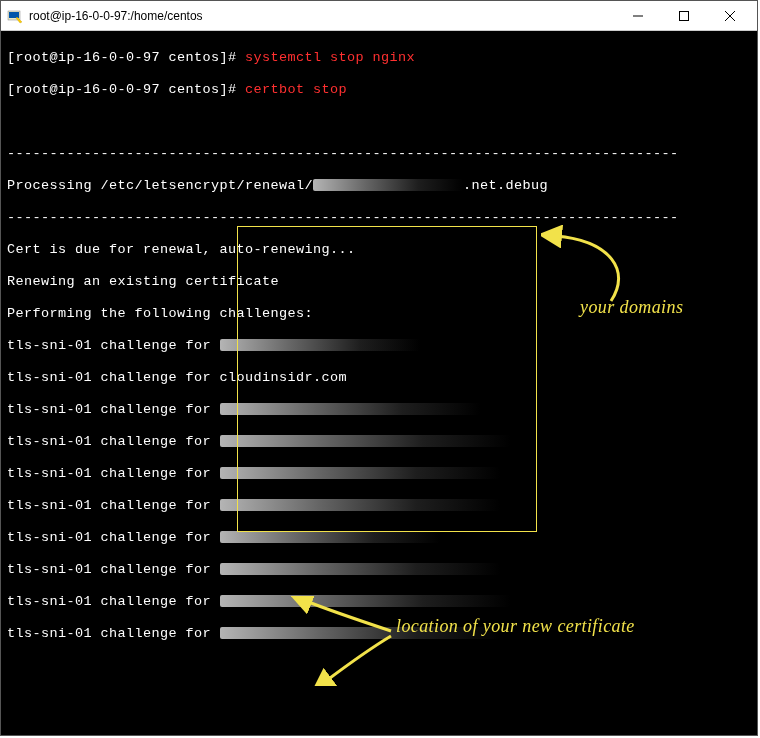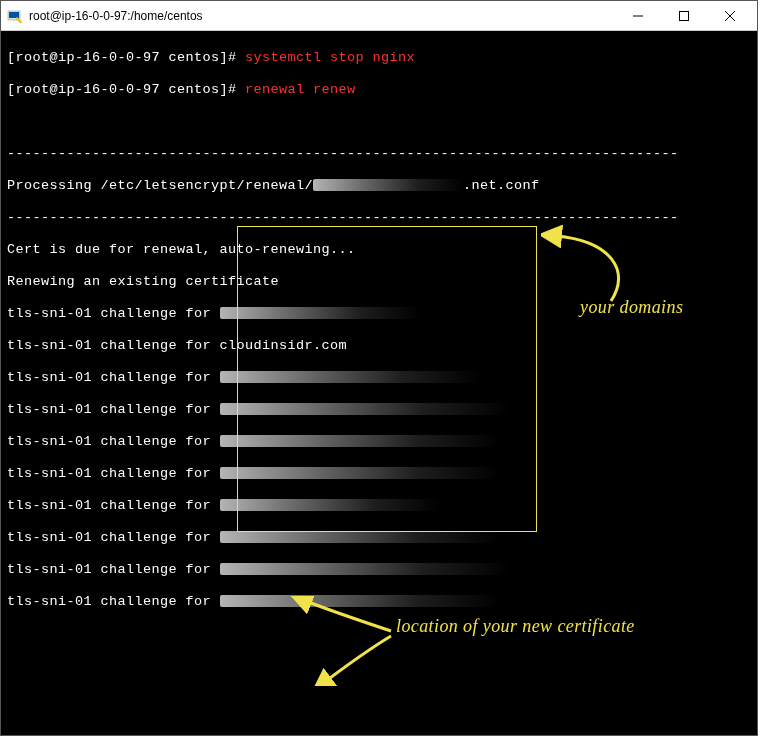--- a/index.html
+++ b/index.html
@@ -115,27 +115,28 @@
     </span>
     <span class="win-btn">
       <svg width="10" height="10" viewBox="0 0 10 10">
           <path d="M0 0 L10 10 M10 0 L0 10" stroke="#000" stroke-width="1"></path>
         </svg>
     </span>
   </div>
 
   <div class="terminal">
 <div class="line"><span class="prompt-bracket">[root@ip-16-0-0-97 centos]#</span> <span class="cmd-red">systemctl stop nginx</span></div>
-<div class="line"><span class="prompt-bracket">[root@ip-16-0-0-97 centos]#</span> <span class="cmd-red">renewal renew</span></div>
+<div class="line"><span class="prompt-bracket">[root@ip-16-0-0-97 centos]#</span> <span class="cmd-red">certbot stop</span></div>
 <div class="line">&nbsp;</div>
 <div class="line">-------------------------------------------------------------------------------</div>
-<div class="line"><span>Processing /etc/letsencrypt/renewal/</span><span class="smudge w150"></span><span>.net.conf</span></div>
+<div class="line"><span>Processing /etc/letsencrypt/renewal/</span><span class="smudge w150"></span><span>.net.debug</span></div>
 <div class="line">-------------------------------------------------------------------------------</div>
 <div class="line">Cert is due for renewal, auto-renewing...</div>
 <div class="line">Renewing an existing certificate</div>
+<div class="line">Performing the following challenges:</div>
 <div class="line"><span>tls-sni-01 challenge for </span><span class="smudge w200"></span></div>
 <div class="line"><span>tls-sni-01 challenge for </span><span>cloudinsidr.com</span></div>
 <div class="line"><span>tls-sni-01 challenge for </span><span class="smudge w260"></span></div>
 <div class="line"><span>tls-sni-01 challenge for </span><span class="smudge w290"></span></div>
 <div class="line"><span>tls-sni-01 challenge for </span><span class="smudge w280"></span></div>
 <div class="line"><span>tls-sni-01 challenge for </span><span class="smudge w280"></span></div>
 <div class="line"><span>tls-sni-01 challenge for </span><span class="smudge w220"></span></div>
 <div class="line"><span>tls-sni-01 challenge for </span><span class="smudge w280"></span></div>
 <div class="line"><span>tls-sni-01 challenge for </span><span class="smudge w290"></span></div>
 <div class="line"><span>tls-sni-01 challenge for </span><span class="smudge w280"></span></div>

